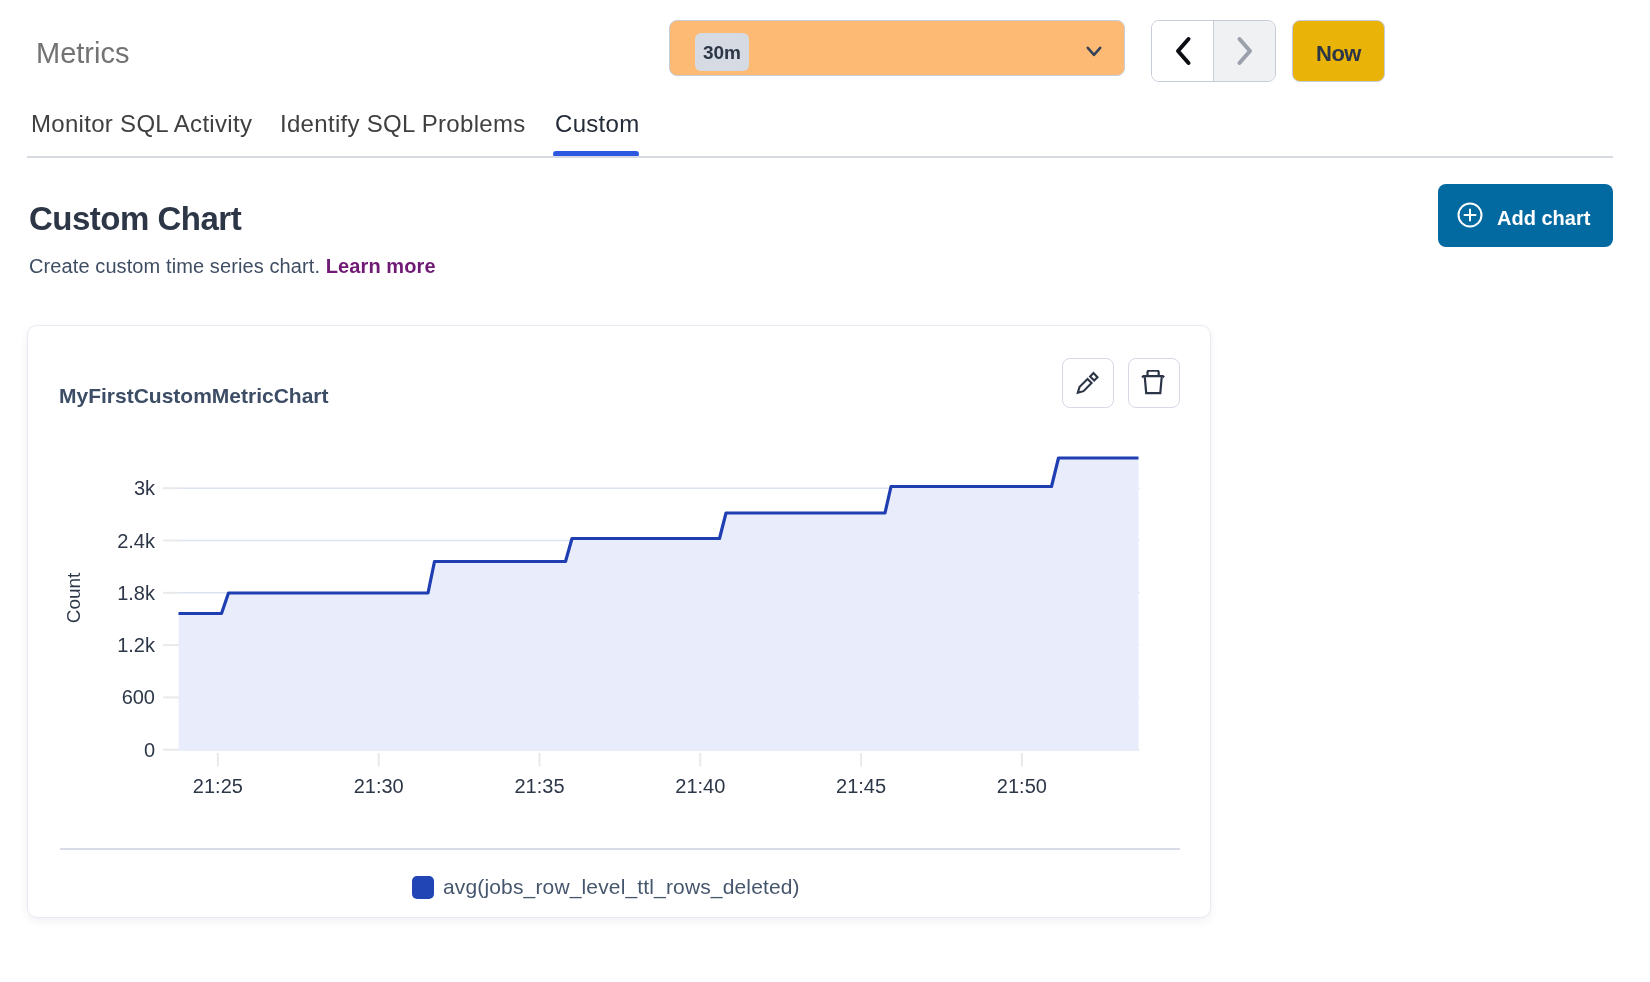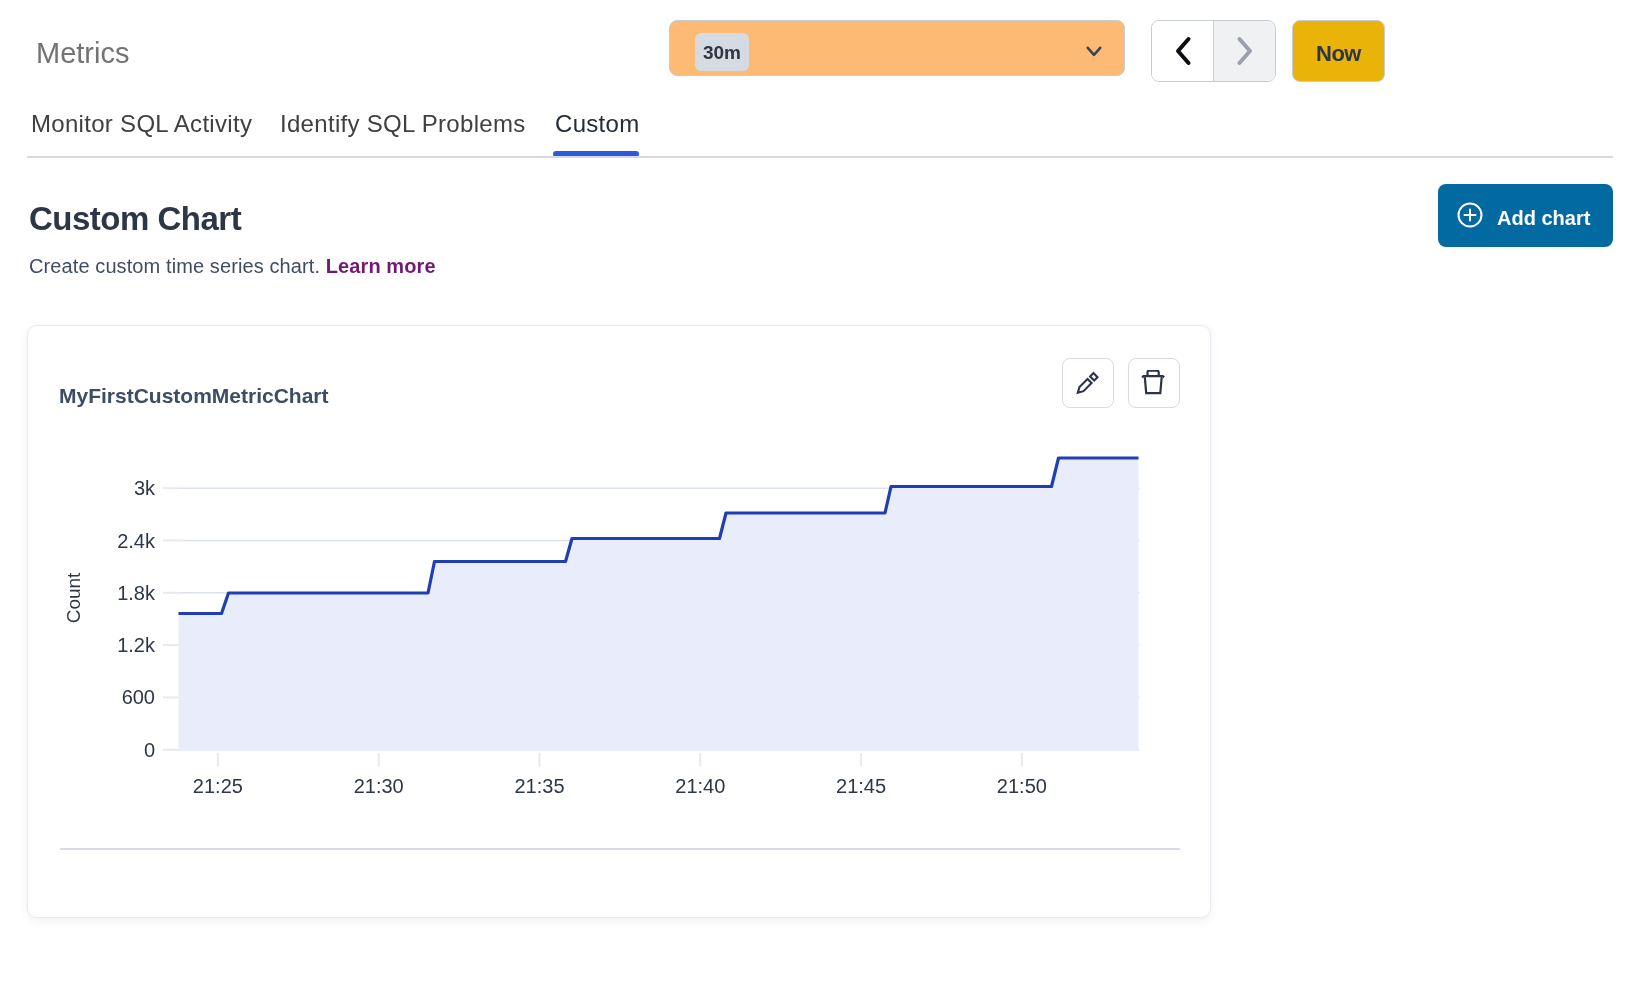--- a/index.html
+++ b/index.html
@@ -96,20 +96,24 @@
   <div class="abs icon-btn" id="btn-del">
     <svg width="26" height="26" viewBox="0 0 26 26" fill="none" stroke="#2b3547" stroke-width="2.2" stroke-linejoin="miter">
       <g transform="translate(-0.9,-1.7)">
       <path d="M7.4 6.8 V4 Q7.4 2.4 9 2.4 H17 Q18.6 2.4 18.6 4 V6.8"></path>
       <path d="M2 9.1 L3.4 7.8 H22.6 L24 9.1"></path>
       <path d="M4.7 8.8 L6.1 24.9 H20.2 L21.6 8.8"></path>
       </g>
     </svg>
   </div>
   <div class="abs" id="card-divider"></div>
+  <div class="abs" id="legend">
+      <div id="legend-sq"></div>
+      <div id="legend-txt">avg(jobs_row_level_ttl_rows_deleted)</div>
+    </div>
 </div>
 
 <svg class="abs" id="chart" style="left:27px; top:430px;" width="1130" height="380" viewBox="0 0 1130 380">
 
   <line x1="136" y1="58.2" x2="152" y2="58.2" stroke="#e8e9eb" stroke-width="2"></line>
   <line x1="152" y1="58.2" x2="1112.5" y2="58.2" stroke="#dde2f1" stroke-width="1.4"></line>
   <line x1="136" y1="110.5" x2="152" y2="110.5" stroke="#e8e9eb" stroke-width="2"></line>
   <line x1="152" y1="110.5" x2="1112.5" y2="110.5" stroke="#dde2f1" stroke-width="1.4"></line>
   <line x1="136" y1="162.8" x2="152" y2="162.8" stroke="#e8e9eb" stroke-width="2"></line>
   <line x1="152" y1="162.8" x2="1112.5" y2="162.8" stroke="#dde2f1" stroke-width="1.4"></line>

